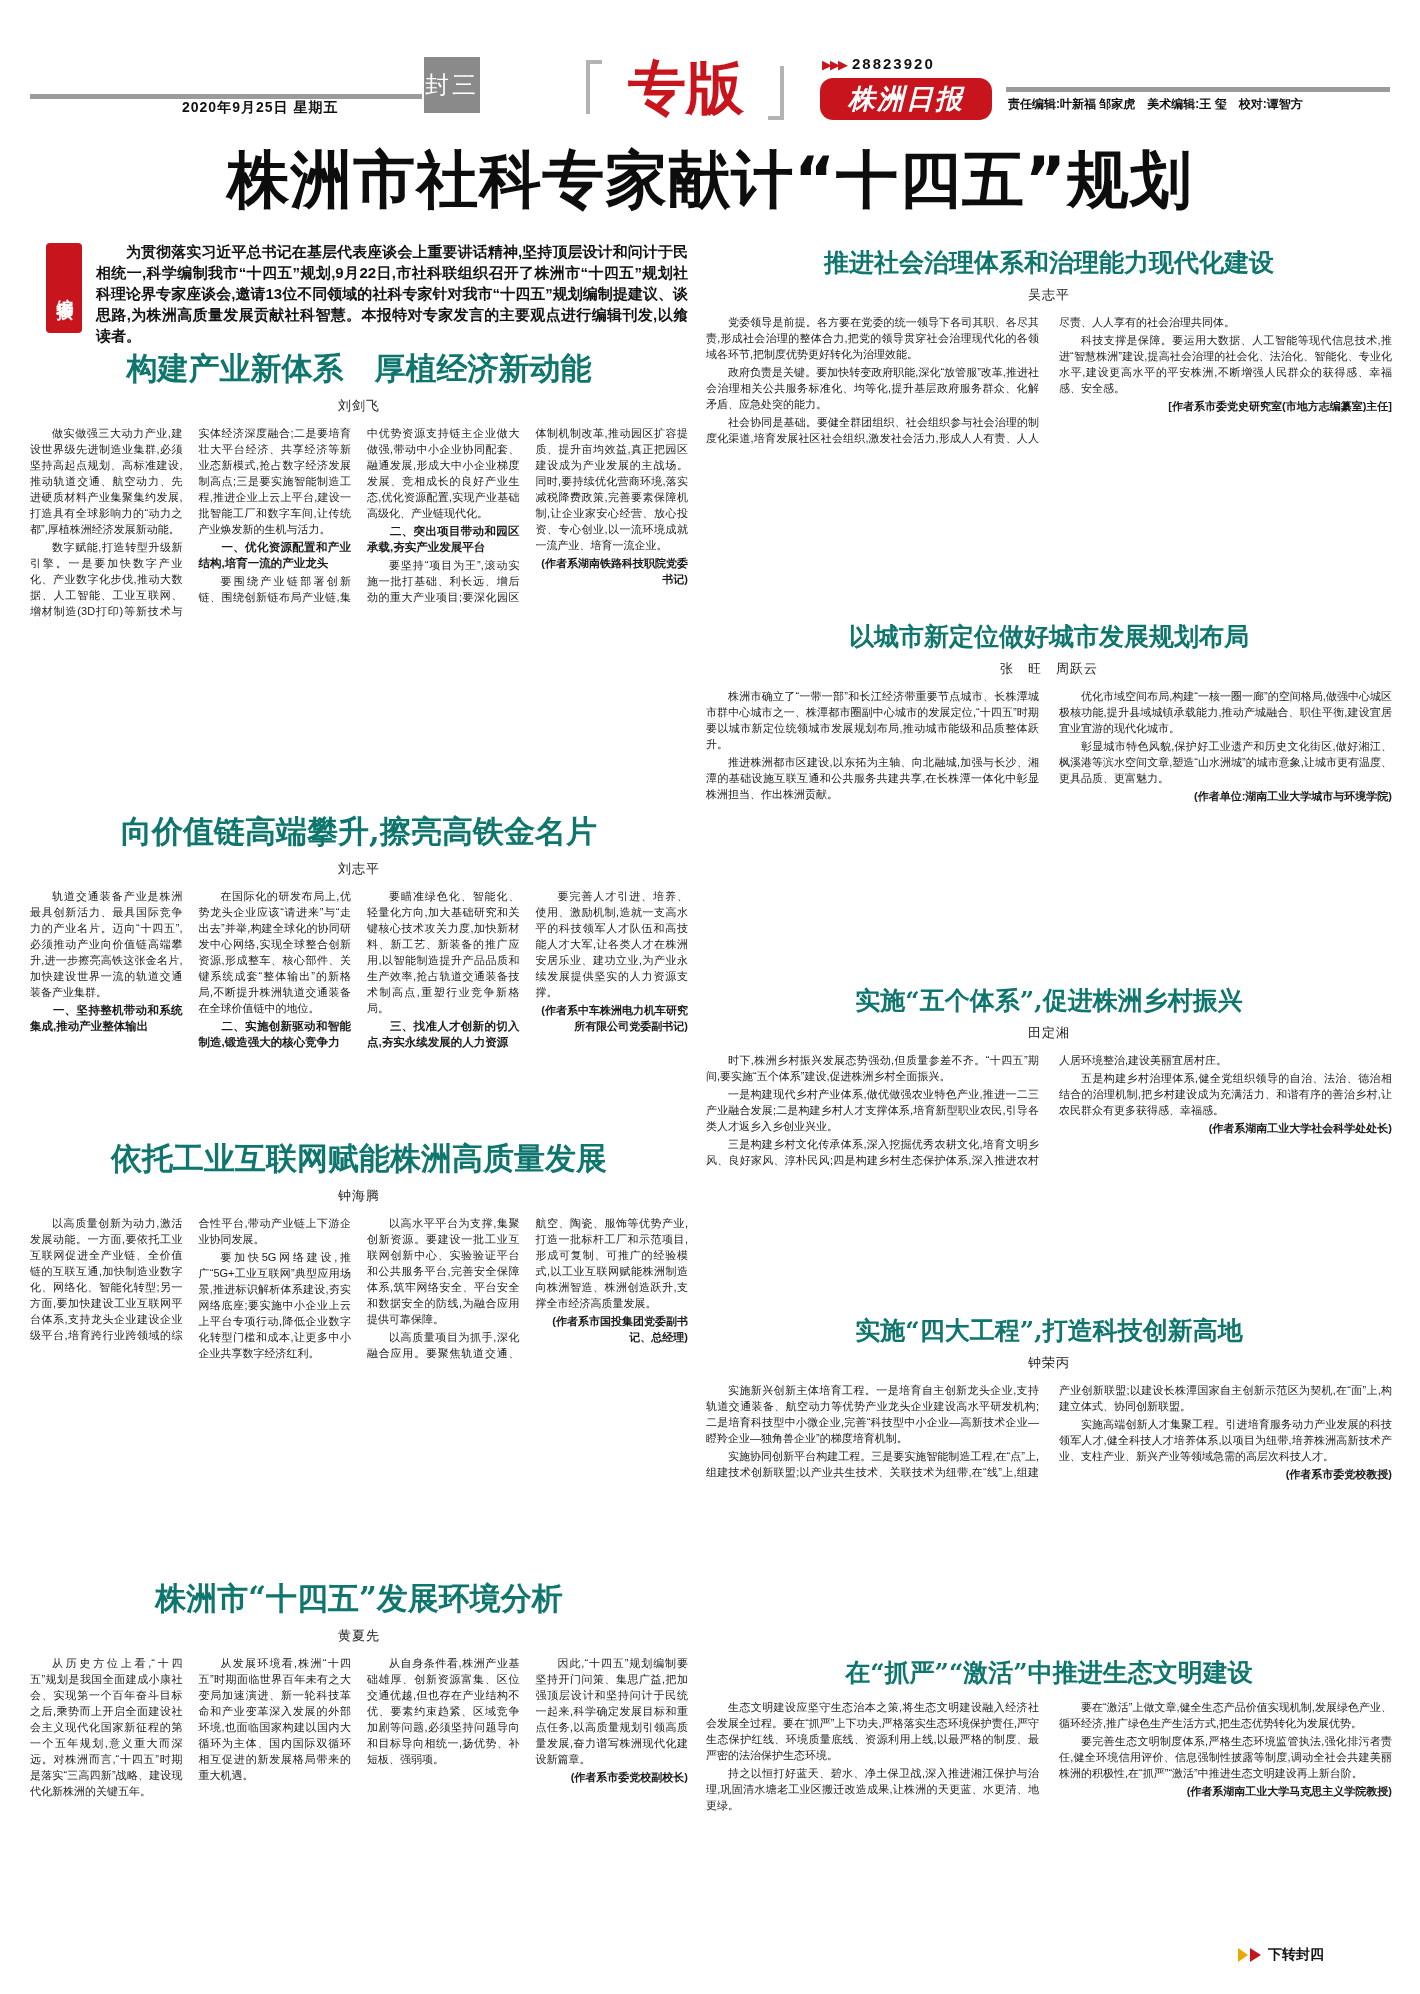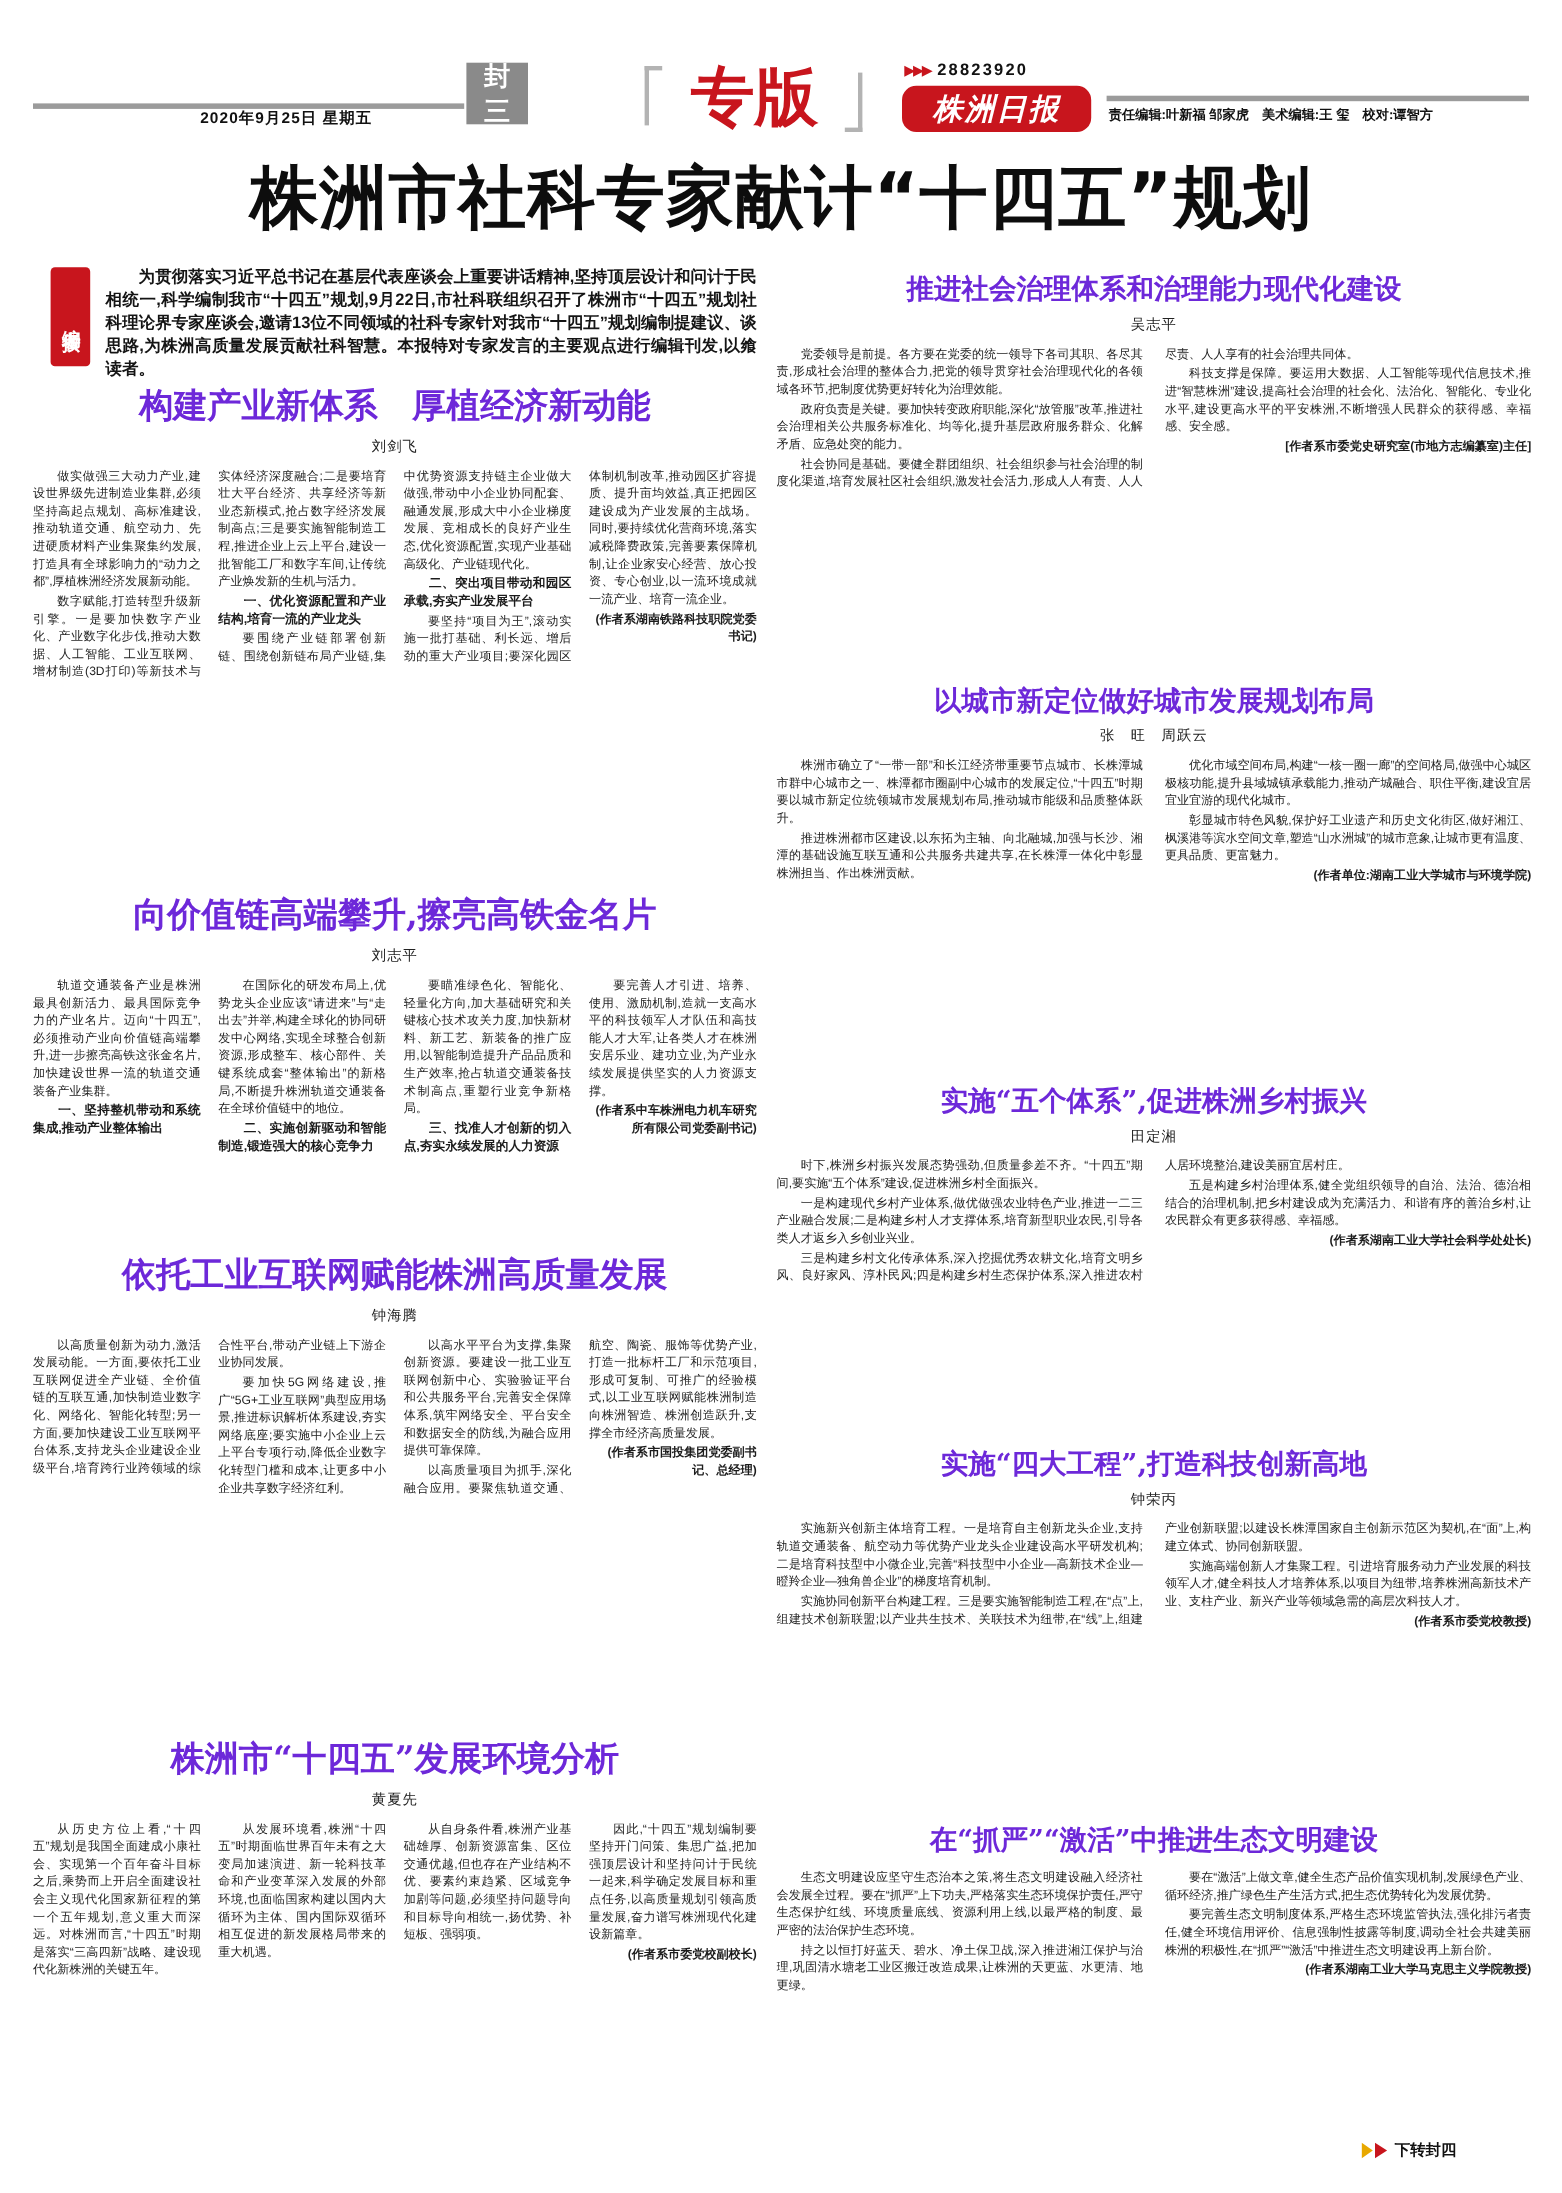--- a/index.html
+++ b/index.html
@@ -6,21 +6,21 @@
   html,body { background:#e8e8e4; }
   .page {
     position:relative; width:1420px; height:1994px; background:#ffffff;
     font-family:"Liberation Sans","DejaVu Sans",sans-serif; color:#111;
     overflow:hidden;
   }
   
   .rule { position:absolute; background:#9b9b9b; }
   .date { position:absolute; left:182px; top:99px; font-size:14px; font-weight:bold; letter-spacing:1px; }
   .pagebox { position:absolute; left:424px; top:57px; width:56px; height:56px; background:#8a8a8a;
-    color:#fff; font-size:24px; font-weight:bold; display:flex; align-items:center; justify-content:center; letter-spacing:3px;padding-left:16px;}
+    color:#fff; font-size:24px; font-weight:normal; display:flex; align-items:center; justify-content:center; letter-spacing:3px;}
   .bracket-l { position:absolute; left:586px; top:60px; width:16px; height:54px; border-left:4px solid #b3b3b3; border-top:4px solid #b3b3b3; }
   .bracket-r { position:absolute; left:768px; top:66px; width:16px; height:54px; border-right:4px solid #b3b3b3; border-bottom:4px solid #b3b3b3; }
   .section-label { position:absolute; left:604px; top:50px; width:164px; text-align:center;
     color:#c8151d; font-size:58px; font-weight:900; font-family:"DejaVu Sans",sans-serif; }
   .hotline { position:absolute; left:822px; top:55px; font-size:15px; font-weight:bold; letter-spacing:2px; }
   .hotline .arrows { color:#c8151d; font-size:13px; letter-spacing:-2px; margin-right:6px; }
   .masthead { position:absolute; left:820px; top:78px; width:172px; height:42px; background:#c8151d;
     color:#fff; display:flex; align-items:center; justify-content:center;
     font-family:"DejaVu Serif","Liberation Serif",serif; font-style:italic; font-weight:bold; font-size:27px; letter-spacing:2px;border-radius:13px; }
   .editors { position:absolute; left:1008px; top:96px; font-size:12px; font-weight:bold; white-space:nowrap; }
@@ -32,21 +32,21 @@
   .ednote { position:absolute; left:46px; top:241px; width:642px; display:flex; }
   .ednote-tab { flex:0 0 36px; height:90px; background:#c8151d; border-radius:4px; margin-top:2px;
     color:#fff; font-size:17px; font-weight:bold; line-height:1.35;
     display:flex; align-items:center; justify-content:center;
     writing-mode:vertical-rl; text-orientation:upright; letter-spacing:2px; }
   .ednote-text { margin-left:14px; font-size:15px; font-weight:bold; line-height:21px;
     text-align:justify; text-indent:2em; color:#141414; }
   
   .art { position:absolute; }
   .art-title { text-align:center; font-family:"DejaVu Serif","Liberation Serif",serif;
-    font-weight:900; color:#6d28d9; white-space:nowrap; }
+    font-weight:900; color:#0f766e; white-space:nowrap; }
   .t-big { font-size:31px; }
   .t-mid { font-size:25px; }
   .byline { text-align:center; font-size:13px; margin-top:7px; color:#222; letter-spacing:1px; }
   .body { margin-top:10px; text-align:justify; font-size:11px; line-height:16px; color:#1c1c1c; overflow:hidden; }
   .cols4 { column-count:4; column-gap:16px; }
   .cols2 { column-count:2; column-gap:20px; }
   .body p { text-indent:2em; margin-bottom:2px; }
   .body p.sub { font-weight:bold; font-size:11.5px; }
   .body p.attr { text-align:right; text-indent:0; font-weight:bold; }
   

